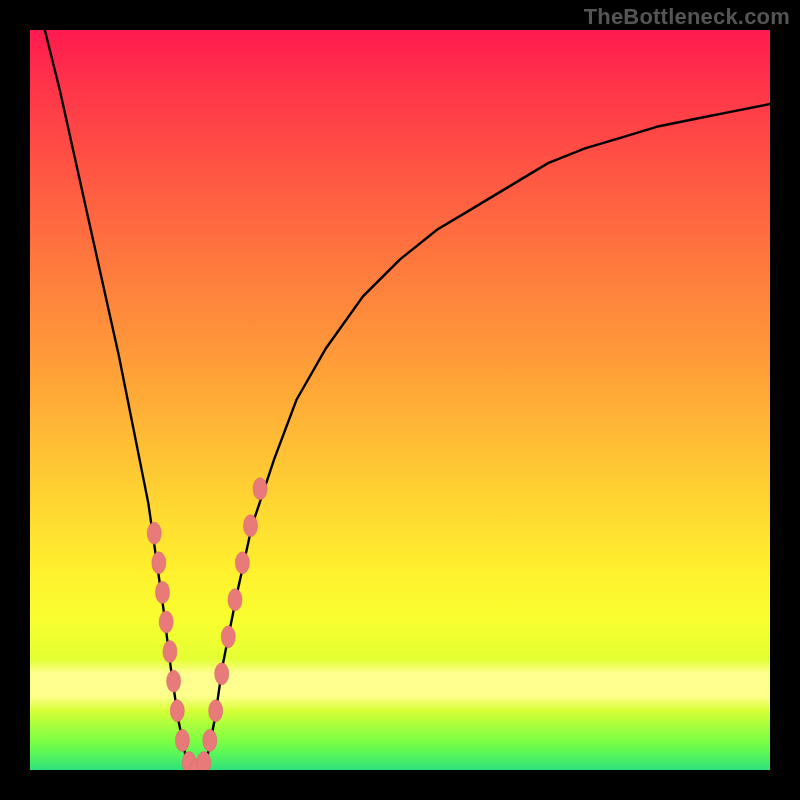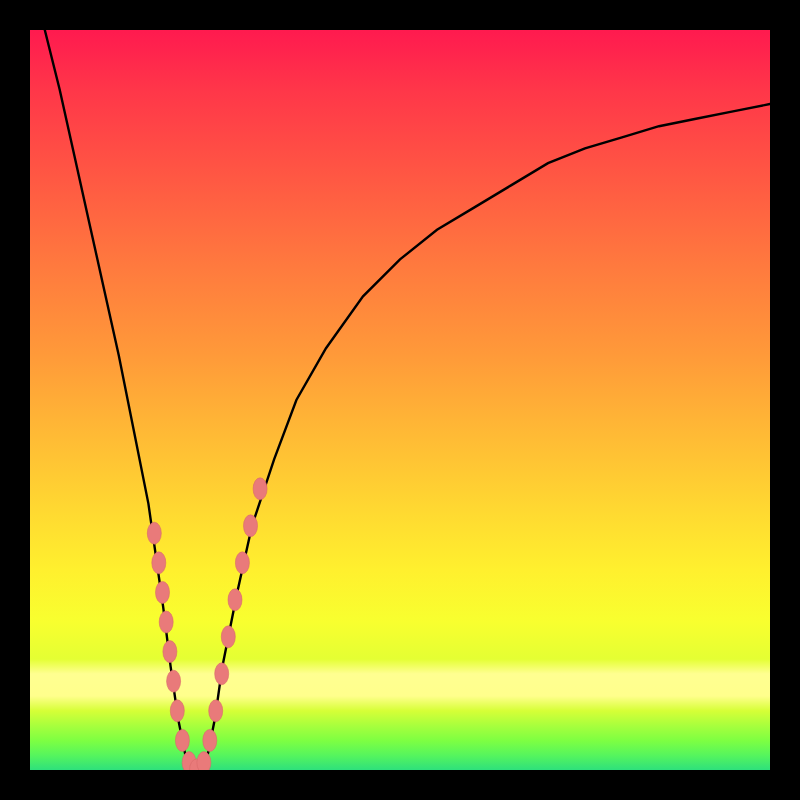--- a/index.html
+++ b/index.html
@@ -68,20 +68,21 @@
   .bead {
     fill: #e97a7a;
     stroke: #d86a6a;
     stroke-width: 0.6;
   }
 </style>
 </head>
 <body>
 
 <div class="frame">
+  <div class="watermark">TheBottleneck.com</div>
   <div class="plot">
     <div class="gradient"></div>
     <svg class="curve" viewBox="0 0 740 740" preserveAspectRatio="none">
       <path id="curve-path" fill="none" stroke="#000" stroke-width="2.4" stroke-linecap="round" d="M14.8 0.0 L29.6 59.2 L44.4 125.8 L59.2 192.4 L74.0 259.0 L88.8 325.6 L103.6 399.6 L118.4 473.6 L133.2 577.2 L140.6 636.4 L148.0 688.2 L155.4 725.2 L162.8 740.0 L170.2 740.0 L177.6 725.2 L185.0 688.2 L192.4 636.4 L207.2 562.4 L222.0 495.8 L244.2 429.2 L266.4 370.0 L296.0 318.2 L333.0 266.4 L370.0 229.4 L407.0 199.8 L444.0 177.6 L481.0 155.4 L518.0 133.2 L555.0 118.4 L592.0 107.3 L629.0 96.2 L666.0 88.8 L703.0 81.4 L740.0 74.0"></path>
       <g id="beads">
           <ellipse cx="124.3" cy="503.2" rx="7" ry="11" class="bead"></ellipse>
           <ellipse cx="128.8" cy="532.8" rx="7" ry="11" class="bead"></ellipse>
           <ellipse cx="132.5" cy="562.4" rx="7" ry="11" class="bead"></ellipse>
           <ellipse cx="136.2" cy="592.0" rx="7" ry="11" class="bead"></ellipse>
           <ellipse cx="139.9" cy="621.6" rx="7" ry="11" class="bead"></ellipse>

